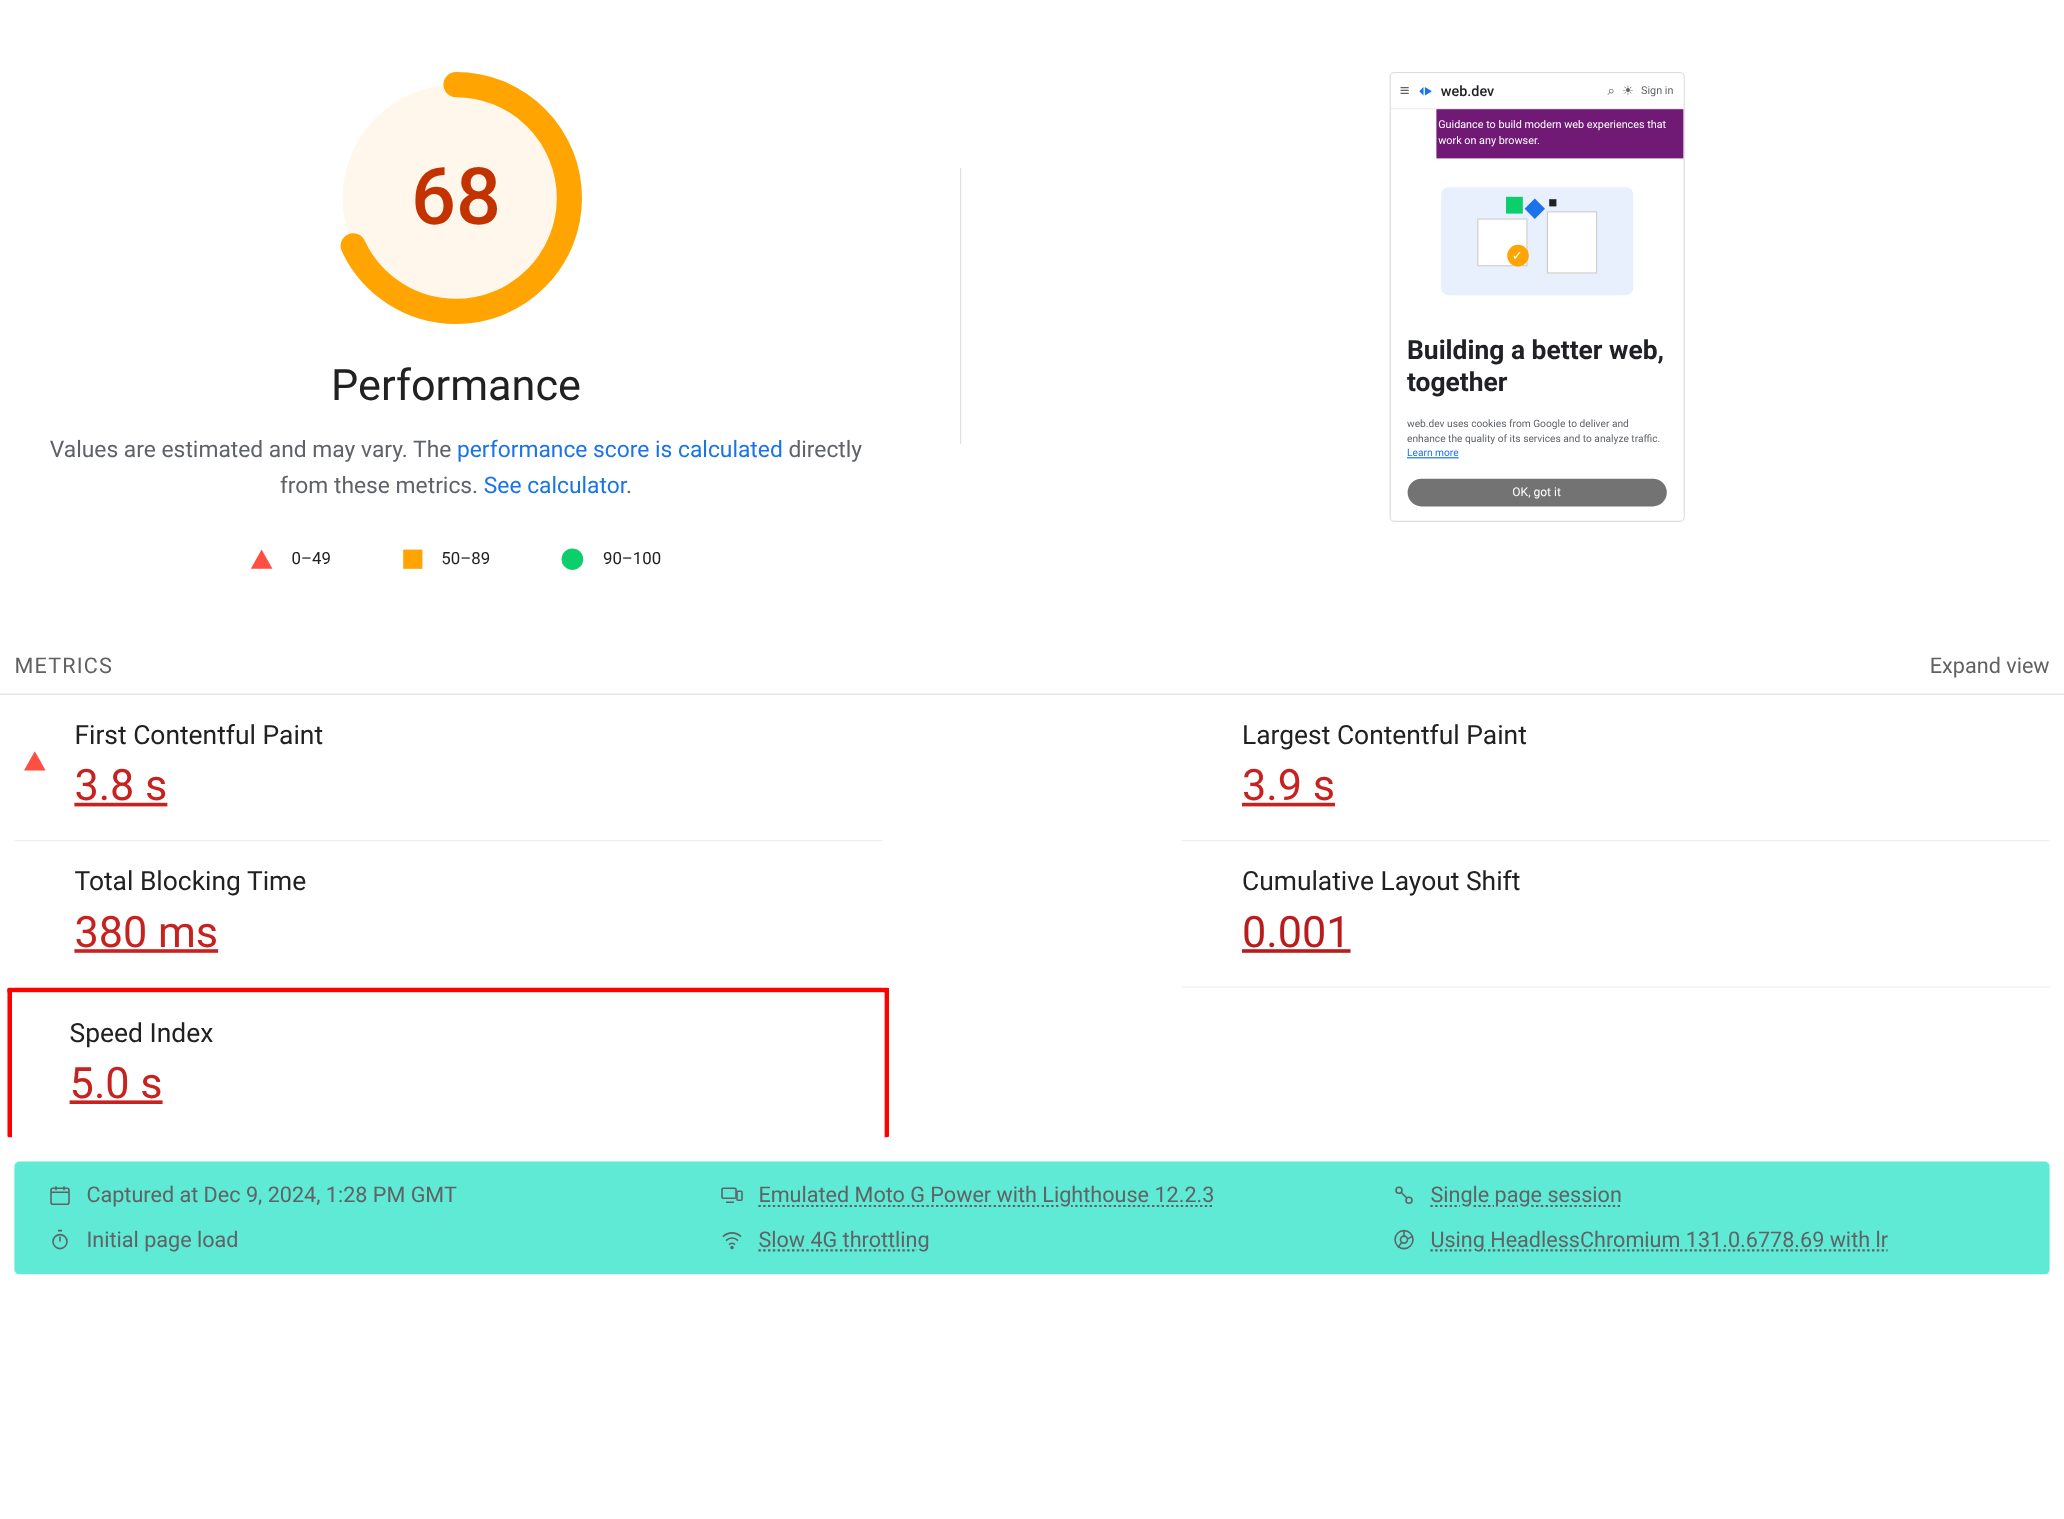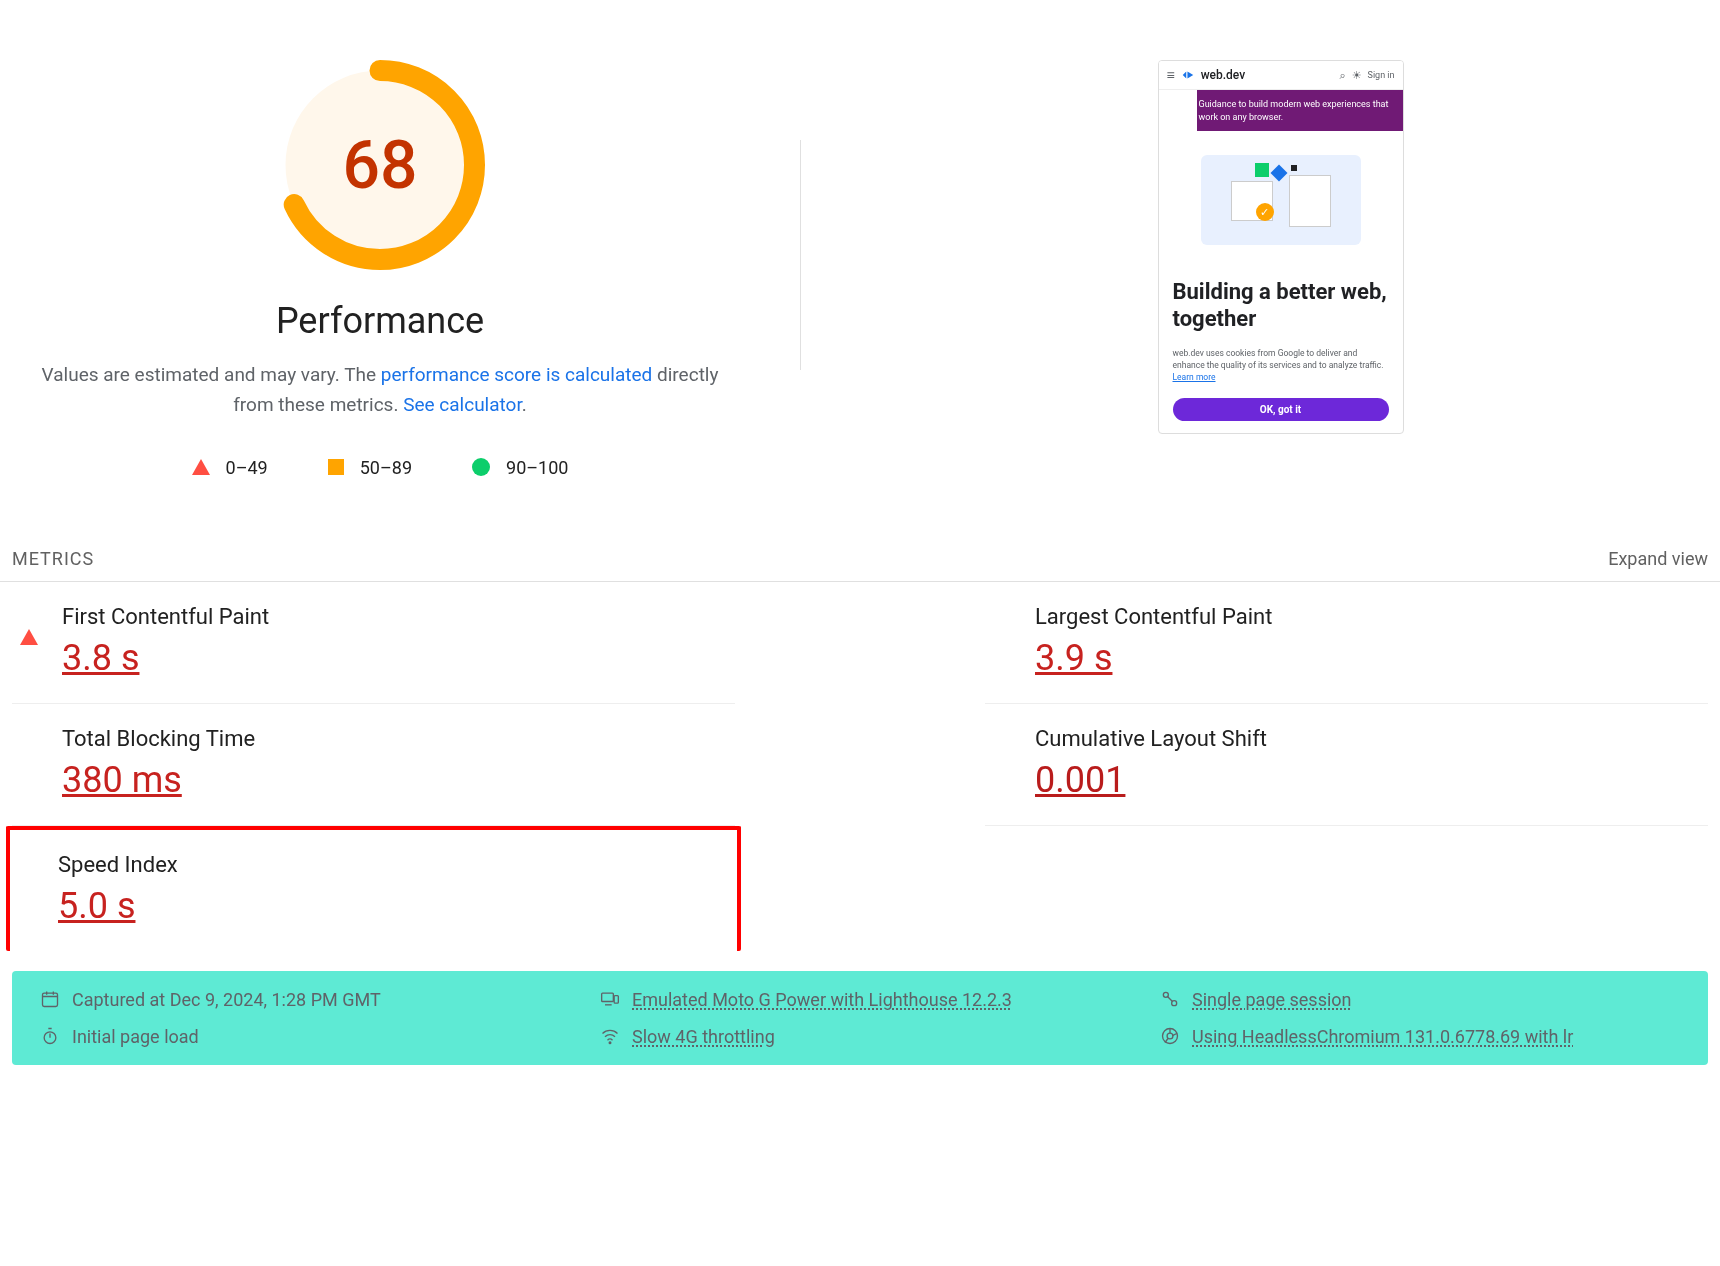--- a/index.html
+++ b/index.html
@@ -51,21 +51,21 @@
     text-align: center;
     margin-top: 18px;
     line-height: 1.6;
     max-width: 680px;
   }
   .gauge-desc a { color: #1a73e8; text-decoration: none; }
   .legend {
     display: flex;
     gap: 60px;
     margin-top: 36px;
-    font-size: 18px;
+    font-size: 14px;
     color: #212121;
     align-items: center;
   }
   .legend-item { display: flex; align-items: center; gap: 16px; }
   .shape-tri {
     width: 0; height: 0;
     border-left: 9px solid transparent;
     border-right: 9px solid transparent;
     border-bottom: 16px solid #FF4E42;
   }
@@ -153,27 +153,26 @@
   .mock-cookie {
     padding: 6px 14px;
     font-size: 8.5px;
     color: #5f6368;
     line-height: 1.4;
     text-align: left;
   }
   .mock-cookie a { color:#1a73e8; text-decoration: underline; }
   .mock-ok {
     margin: 8px 14px 12px 14px;
-    background: #6d28d9;
+    background: #737373;
     color: #fff;
     border-radius: 16px;
     text-align: center;
     padding: 6px 0;
     font-size: 10px;
-    font-weight: bold;
   }
 
   .metrics-header {
     display: flex;
     justify-content: space-between;
     align-items: baseline;
     padding: 10px 12px 12px 12px;
     margin-top: 30px;
     border-bottom: 1px solid #e0e0e0;
   }

